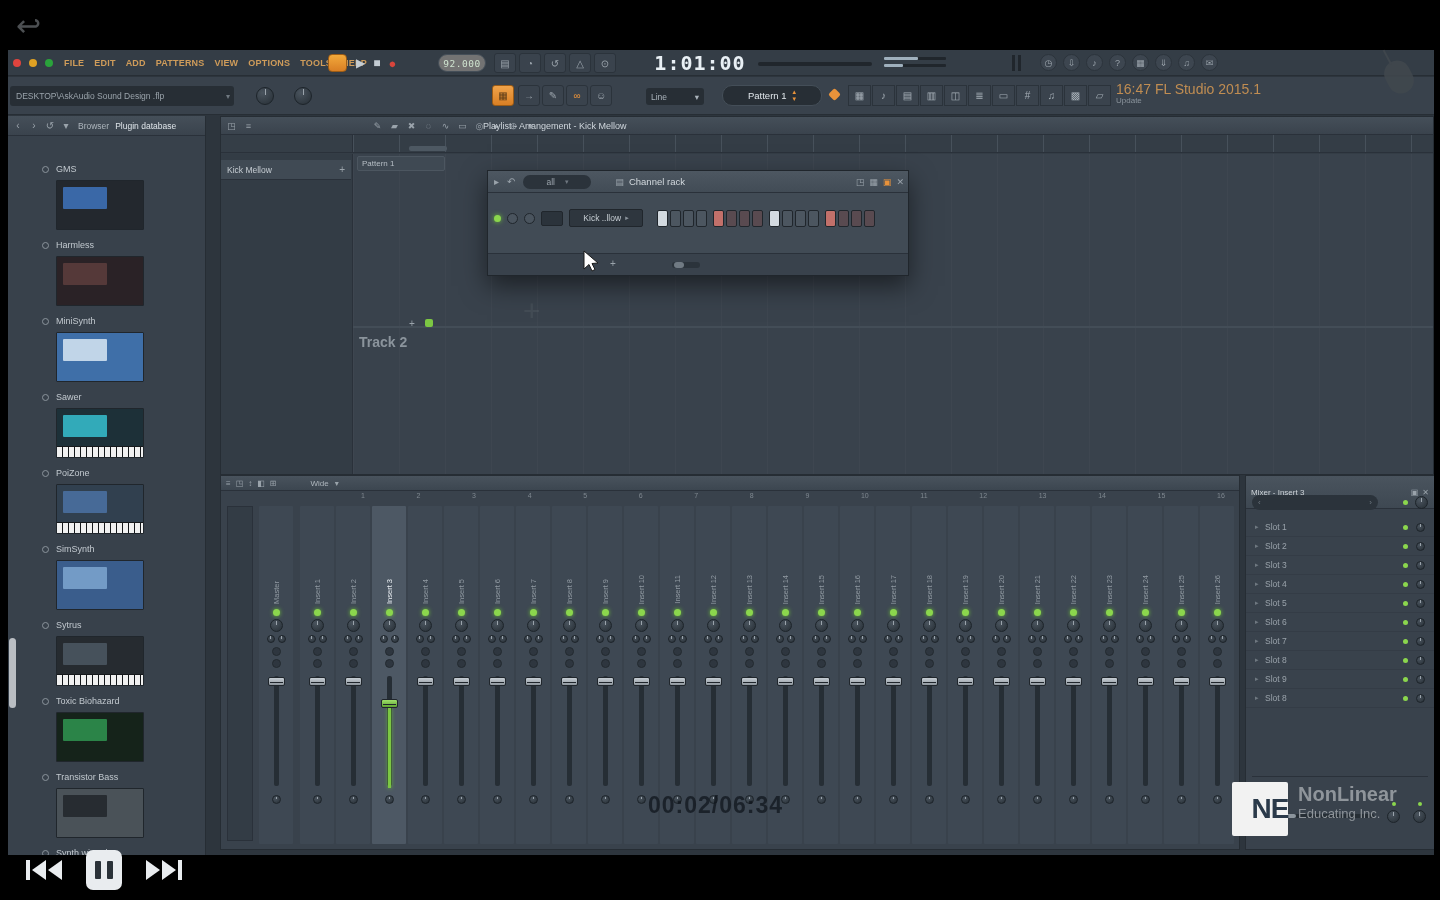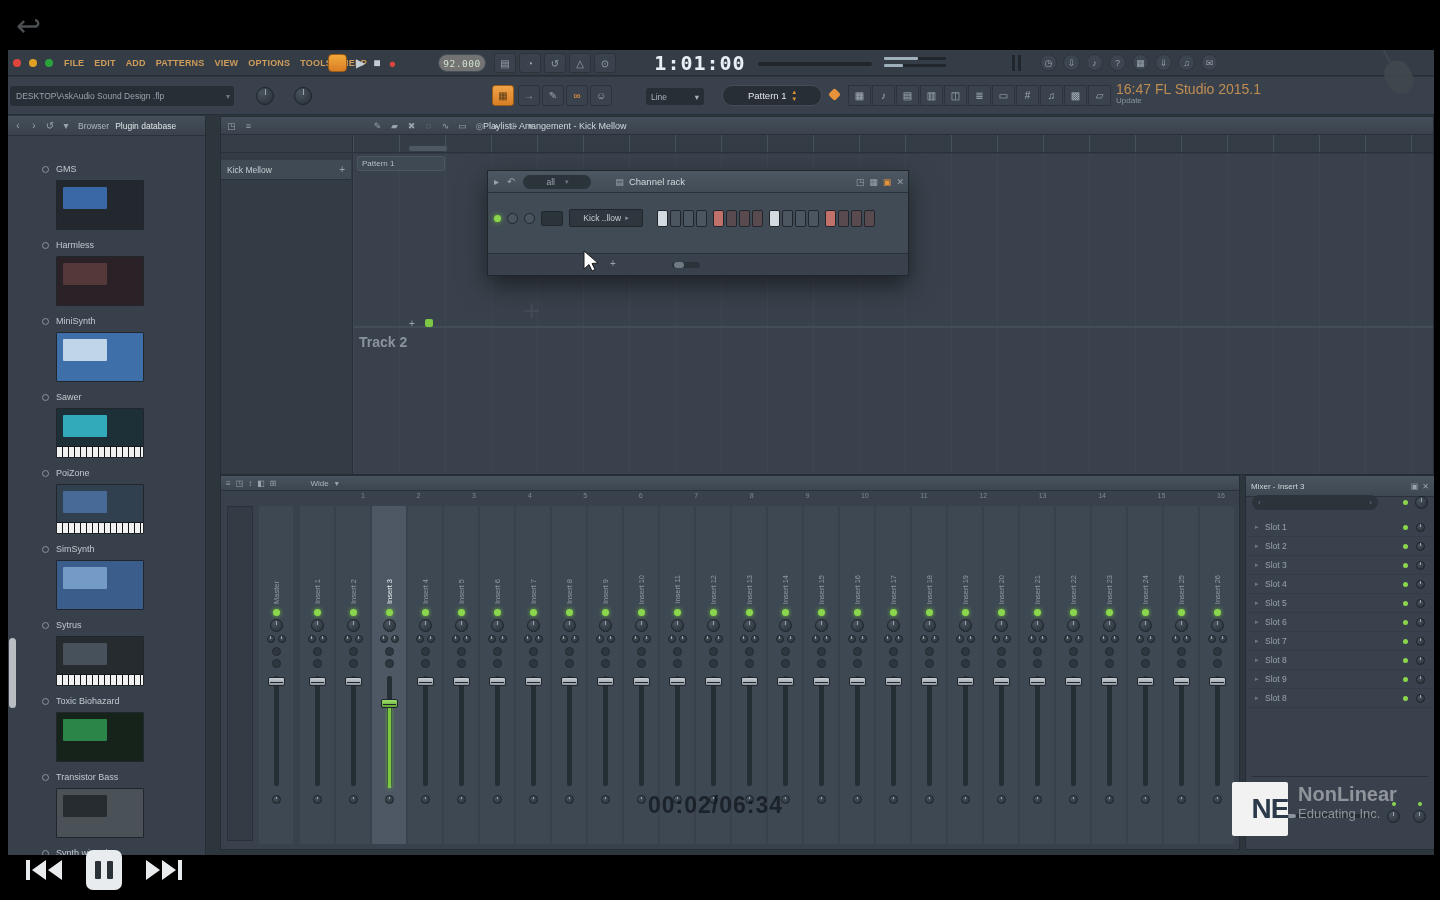--- a/index.html
+++ b/index.html
@@ -182,21 +182,21 @@
   .fader .cap { position:absolute; left:50%; margin-left:-8.5px; top:4px; width:17px; height:9px; border-radius:2px;
     background:linear-gradient(#c6cdd3,#8f979e); border:1px solid #20262c; }
   .fader .cap::after { content:""; position:absolute; left:1px; right:1px; top:4px; height:1px; background:#20262c; }
   .strip.sel .fader .cap { top:26px; background:linear-gradient(#9ee06a,#5fa332); }
   .strip.sel .fader .gline { position:absolute; left:50%; margin-left:-1.5px; top:34px; width:3px; bottom:3px; background:#7cc743; box-shadow:0 0 4px #6fc03a; }
   .bknob { margin-top:4px; }
 
   
   #fx-panel { position:absolute; left:1237px; top:425px; width:190px; height:375px; background:#39424c; border:1px solid #262d34; }
   #fx-titlebar { position:absolute; left:0; top:0; width:100%; height:14px; background:linear-gradient(#4a545e,#3e4852);
-    border-bottom:1px solid #2a313a; display:flex; align-items:center; padding:10px 5px; }
+    border-bottom:1px solid #2a313a; display:flex; align-items:center; padding:16px 5px; }
   #fx-title { font-size:8px; color:#cfd5da; flex:1; }
   #fx-title-icons { display:flex; gap:4px; }
   #fx-title-icons .gicon { color:#9aa3ab; font-size:8px; }
   #fx-preset-row { position:absolute; left:6px; top:19px; right:6px; height:16px; }
   #fx-preset-field { position:absolute; left:0; top:0; width:126px; height:15px; background:#2b333b; border-radius:8px;
     color:#6f7880; font-size:8px; display:flex; align-items:center; justify-content:space-between; padding:0 6px; }
   #fx-preset-knob { position:absolute; right:0; top:1px; width:13px; height:13px; }
   #fx-preset-led { position:absolute; right:20px; top:5px; width:5px; height:5px; border-radius:50%; background:#8bd64d; }
   #fx-slots { position:absolute; left:0; top:42px; width:100%; }
   .fxrow { position:relative; height:19px; display:flex; align-items:center; padding-left:9px; border-bottom:1px solid rgba(0,0,0,.08); }

